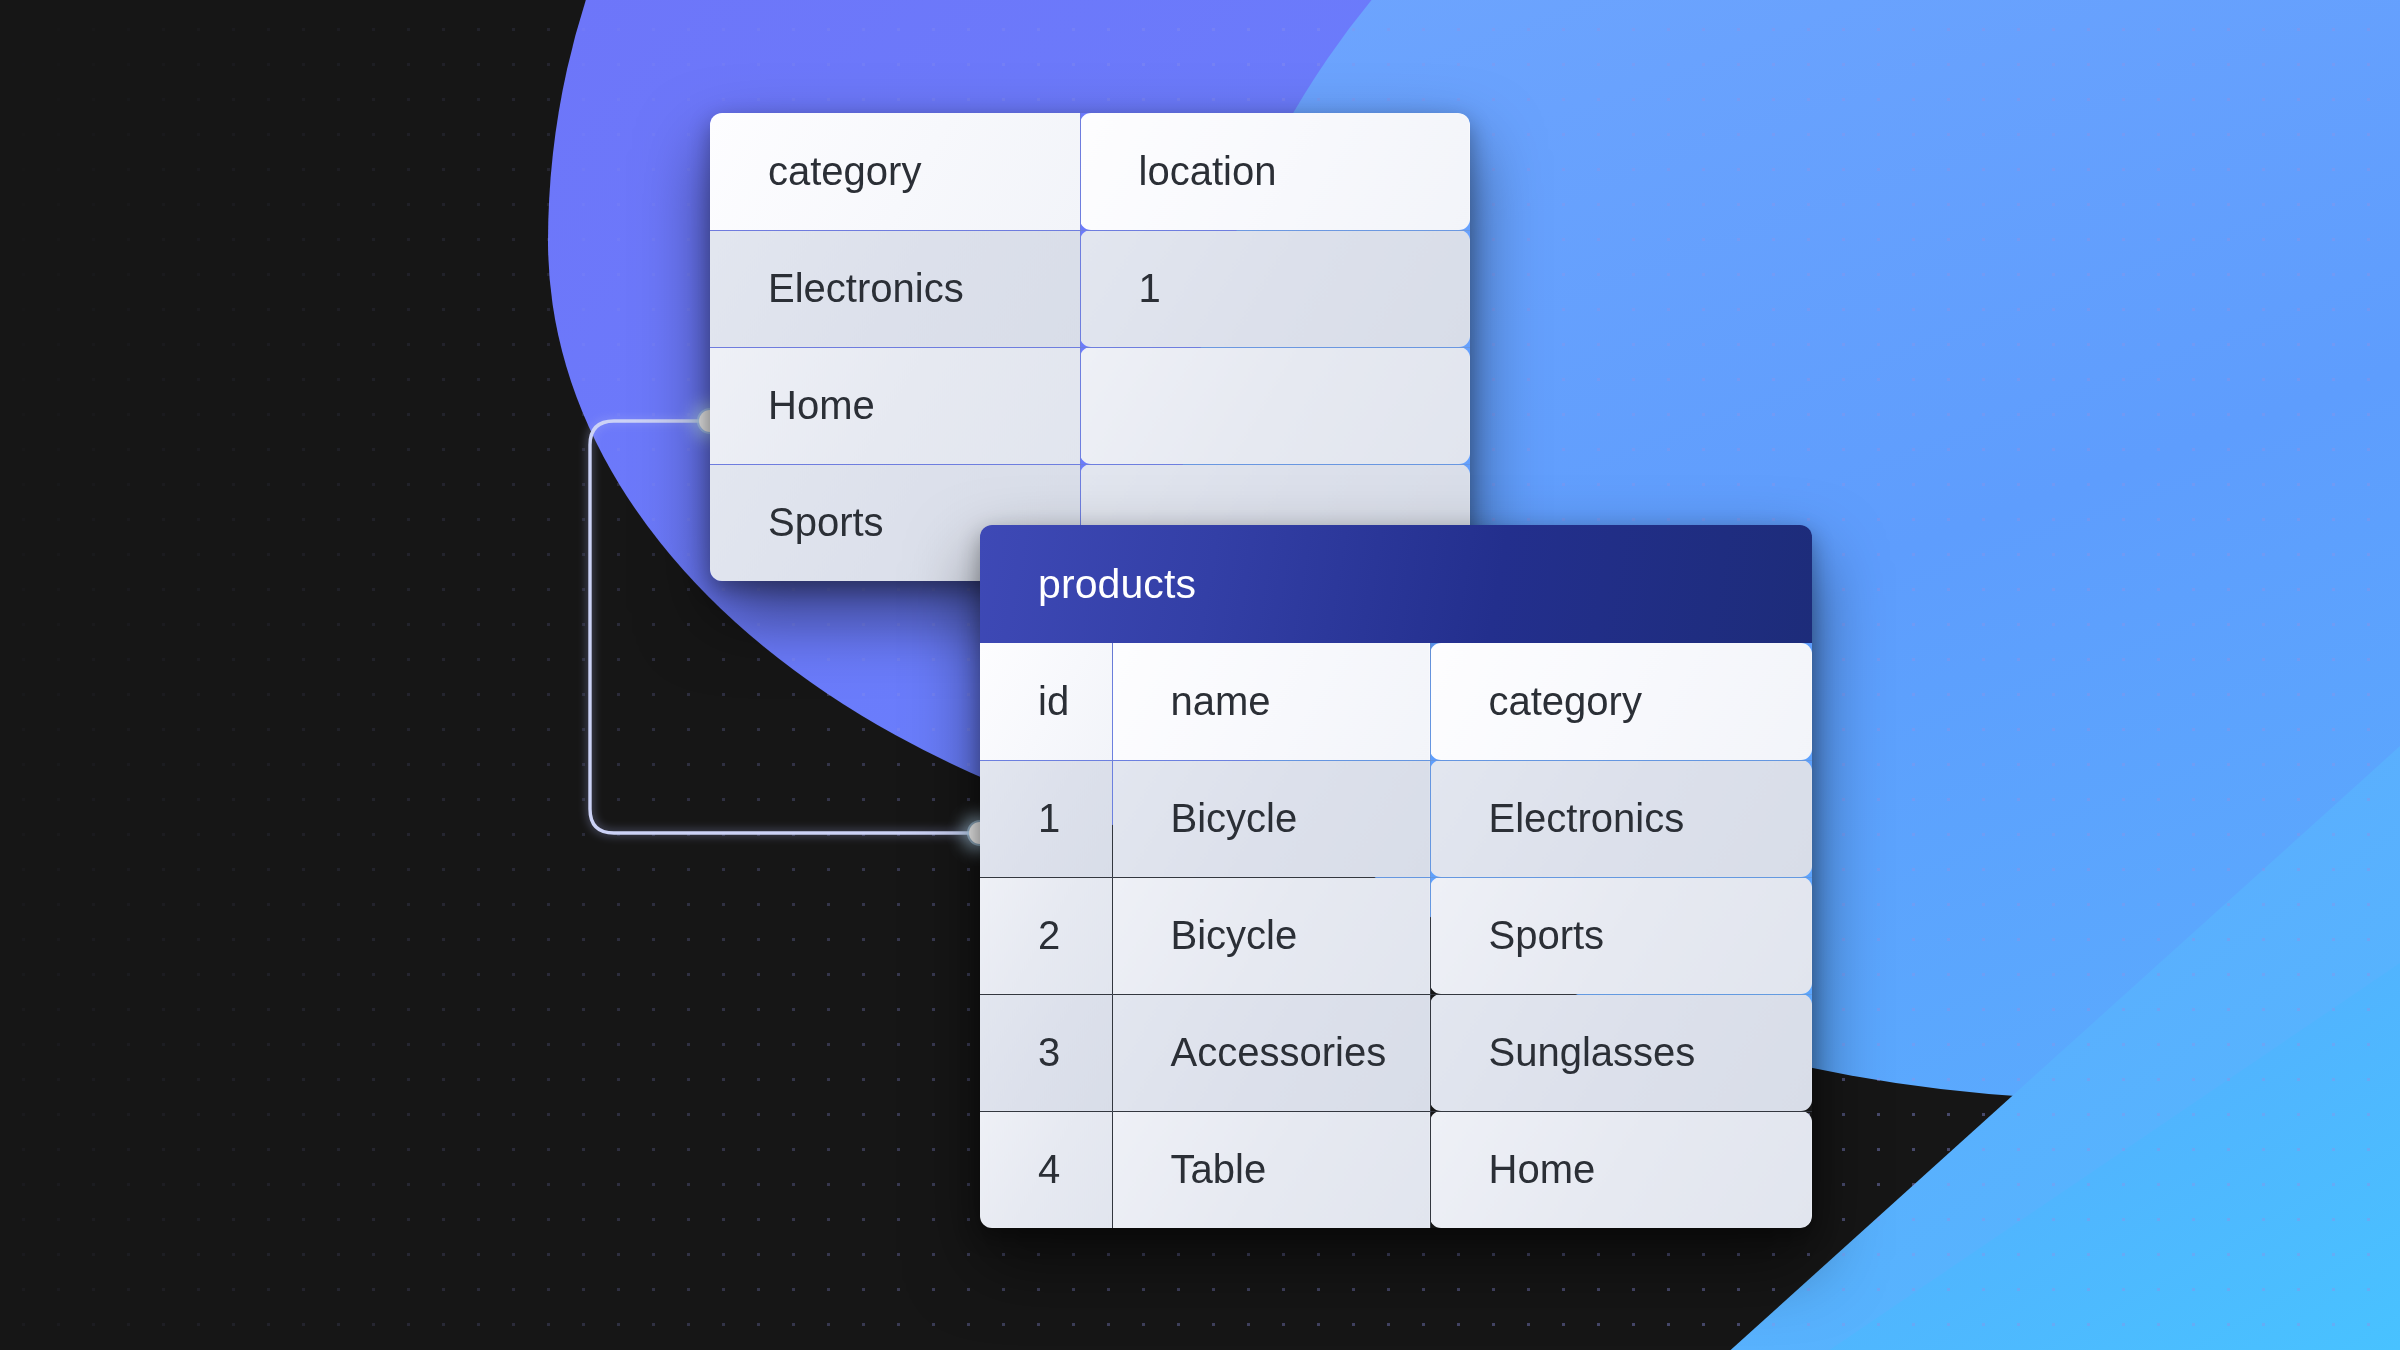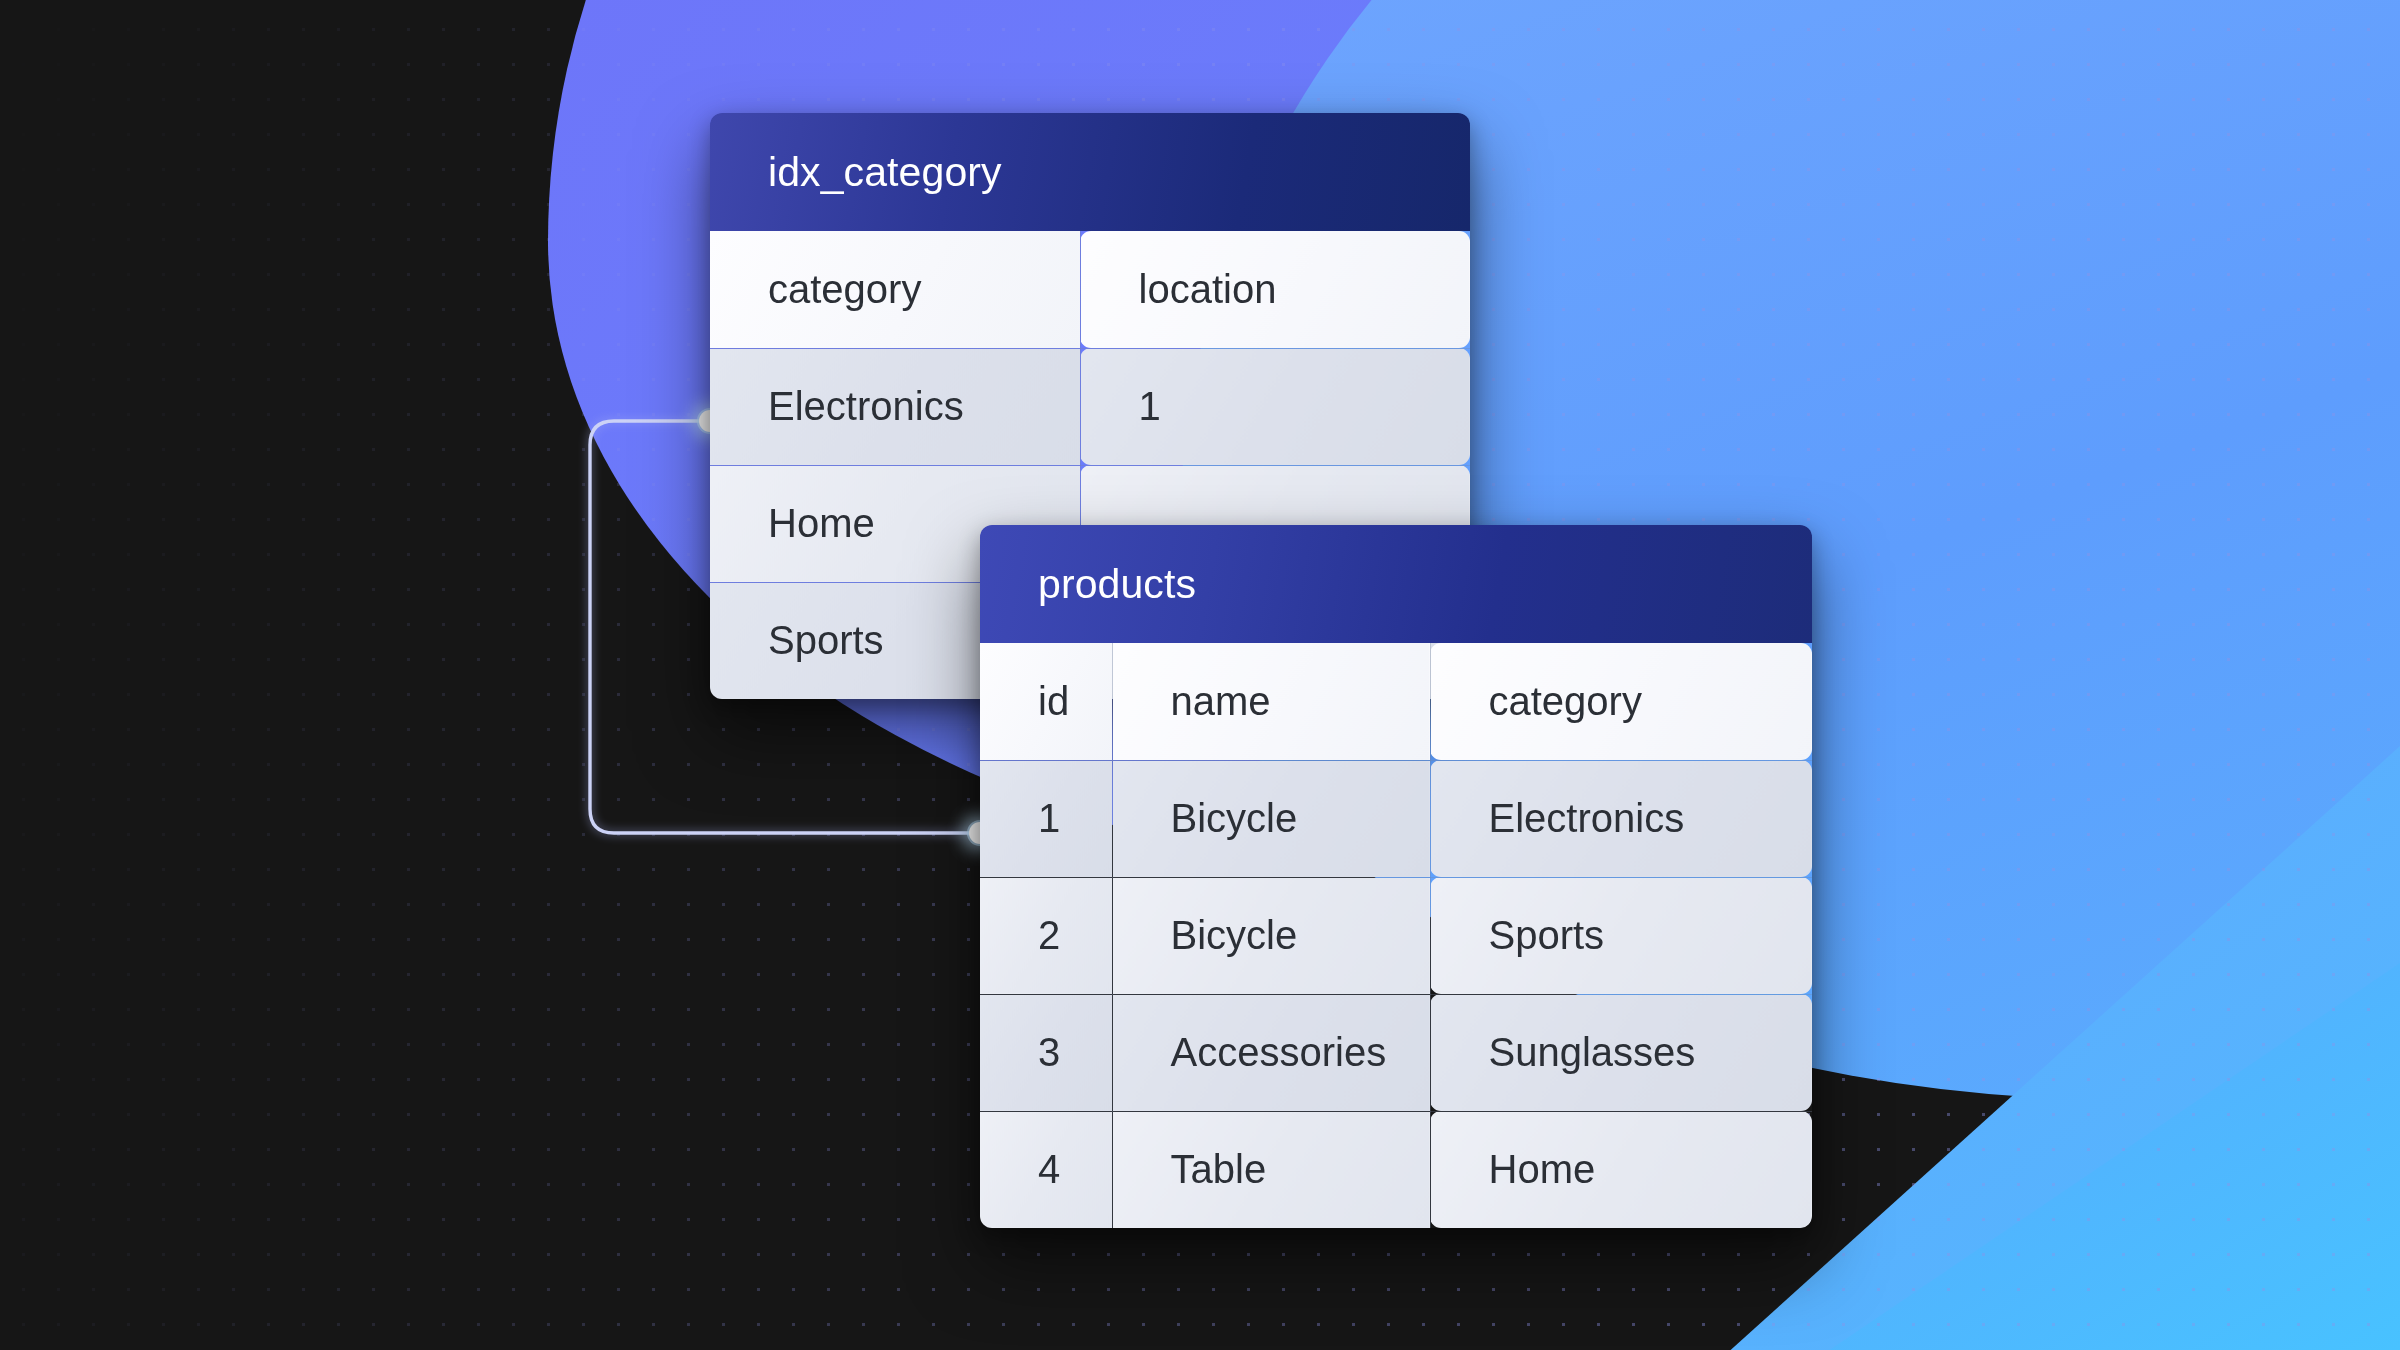--- a/index.html
+++ b/index.html
@@ -142,21 +142,20 @@
   <path d="M 710 421 L 614 421 Q 590 421 590 445 L 590 809 Q 590 833 614 833 L 980 833" fill="none" stroke="#ccd2f6" stroke-width="3.4" stroke-linecap="round"></path>
 
   <circle cx="710" cy="421" r="13" fill="#bfe4ff" opacity=".75" filter="url(#dotGlow)"></circle>
   <circle cx="710" cy="421" r="11" fill="#ffffff"></circle>
 
   <circle cx="980" cy="833" r="13" fill="#bfe4ff" opacity=".75" filter="url(#dotGlow)"></circle>
   <circle cx="980" cy="833" r="11" fill="#ffffff"></circle>
 </svg>
 
 <div class="card" id="card-idx">
-  <div class="card-header hdr-idx">idx_category</div>
   <table class="grid">
     <colgroup>
         <col class="c1">
         <col>
       </colgroup>
     <thead>
       <tr>
         <th>category</th>
         <th>location</th>
       </tr>

